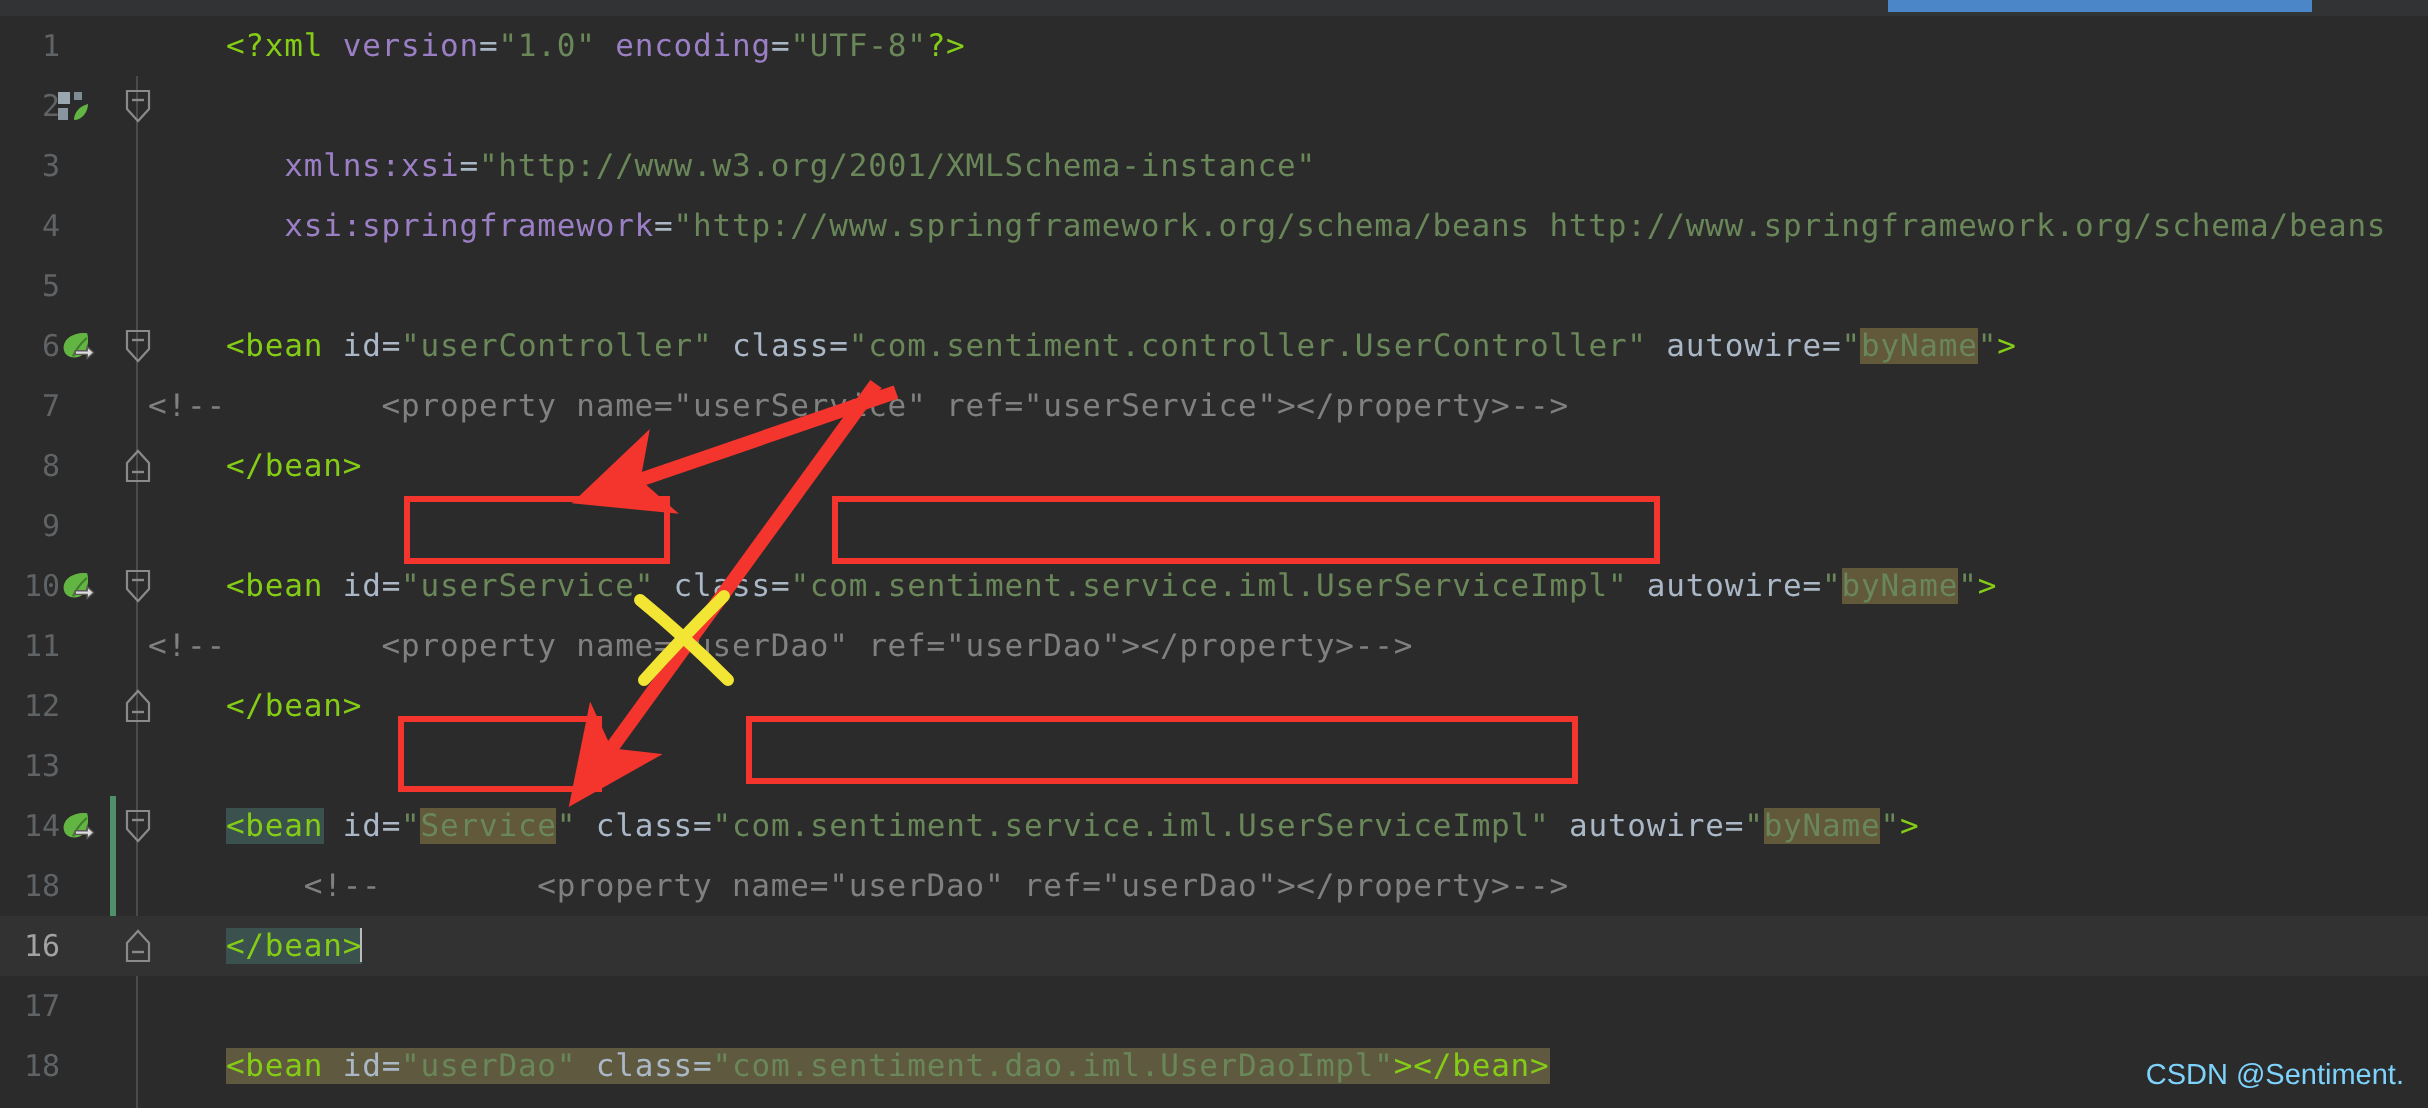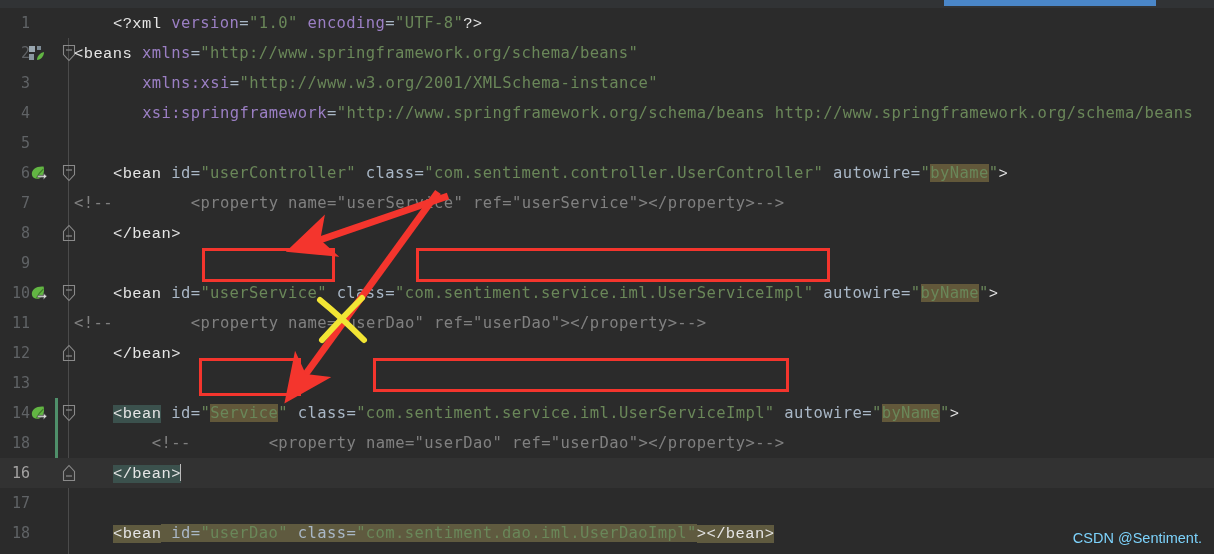--- a/index.html
+++ b/index.html
@@ -118,21 +118,21 @@
     left: 74px;
     top: 0;
     font-size: 15.5px;
     line-height: 30px;
     letter-spacing: 0.4px;
     white-space: pre;
     font-family: "DejaVu Sans Mono", monospace;
   }
 
   
-  .tag      { color: #e5e5e5; font-family: Liberation Mono, monospace; }
+  .tag      { color: #84cc16; }
   .attr     { color: #9b7fc4; }
   .attrn    { color: #a9b7c6; }
   .val      { color: #6a8759; }
   .punct    { color: #a9b7c6; }
   .comment  { color: #808080; }
   .eq       { color: #a9b7c6; }
 
   
   .hl-olive   { background: #62583a; }
   .hl-search  { background: #5f5a3f; }
@@ -187,21 +187,21 @@
     <div id="lines">
         <div class="line" style="top: 0px;"><div class="gutter-num">1</div><div class="code"><span class="punct">    </span><span class="tag">&lt;?xml </span><span class="attr">version</span><span class="eq">=</span><span class="val">"1.0"</span><span class="punct"> </span><span class="attr">encoding</span><span class="eq">=</span><span class="val">"UTF-8"</span><span class="tag">?&gt;</span></div></div>
         <div class="line" style="top: 30px;"><div class="gutter-num">2</div><div class="xml-icon"><svg viewBox="0 0 16 15" width="16" height="15">
               <rect x="0" y="0" width="6" height="6" fill="#9aa7b0"></rect>
               <rect x="8" y="0" width="4" height="4" fill="#7d8b95"></rect>
               <rect x="0" y="8" width="5" height="6" fill="#8a969f"></rect>
               <path d="M8 14 C8 10 11 7 15 6 C15 10 12 14 8 14 Z" fill="#62b543"></path>
             </svg></div><div class="fold" style="top: 6px;"><svg viewBox="0 0 14 18" width="14" height="18">
               <path d="M1.5 1.5 h11 v9 l-5.5 6 l-5.5 -6 z" fill="none" stroke="#8a8a8a" stroke-width="1.1"></path>
               <line x1="4" y1="6" x2="10" y2="6" stroke="#8a8a8a" stroke-width="1.2"></line>
-            </svg></div><div class="code"><span class="tag">&lt;beans</span><span class="punct"> </span><span class="attr">xmlns</span><span class="eq">=</span><span class="val">"http://www.springframework.org/schema/beans"</span></div></div>
+            </svg></div></div>
         <div class="line" style="top: 60px;"><div class="gutter-num">3</div><div class="code"><span class="punct">       </span><span class="attr">xmlns:xsi</span><span class="eq">=</span><span class="val">"http://www.w3.org/2001/XMLSchema-instance"</span></div></div>
         <div class="line" style="top: 90px;"><div class="gutter-num">4</div><div class="code"><span class="punct">       </span><span class="attr">xsi:springframework</span><span class="eq">=</span><span class="val">"http://www.springframework.org/schema/beans http://www.springframework.org/schema/beans</span></div></div>
         <div class="line" style="top: 120px;"><div class="gutter-num">5</div><div class="code"></div></div>
         <div class="line" style="top: 150px;"><div class="gutter-num">6</div><div class="bean-icon"><svg viewBox="0 0 17 17" width="17" height="17">
               <path d="M13.6 1.6 C6.5 1.0 1.2 4.6 1.9 9.8 C2.4 13.4 6.6 14.6 9.8 13.2 C13.6 11.6 14.8 6.2 13.6 1.6 Z" fill="#62b543"></path>
               <path d="M6.5 13.2 C8.2 9.4 10.6 6.4 13.4 4.0" stroke="#3f7d2b" stroke-width="1.1" fill="none"></path>
               <path d="M7.6 10.4 h6.0 v-2.0 l3.2 2.9 l-3.2 2.9 v-2.0 h-6.0 z" fill="#dcdcdc" stroke="#5a5a5a" stroke-width="0.7"></path>
             </svg></div><div class="fold" style="top: 6px;"><svg viewBox="0 0 14 18" width="14" height="18">
               <path d="M1.5 1.5 h11 v9 l-5.5 6 l-5.5 -6 z" fill="none" stroke="#8a8a8a" stroke-width="1.1"></path>
               <line x1="4" y1="6" x2="10" y2="6" stroke="#8a8a8a" stroke-width="1.2"></line>

